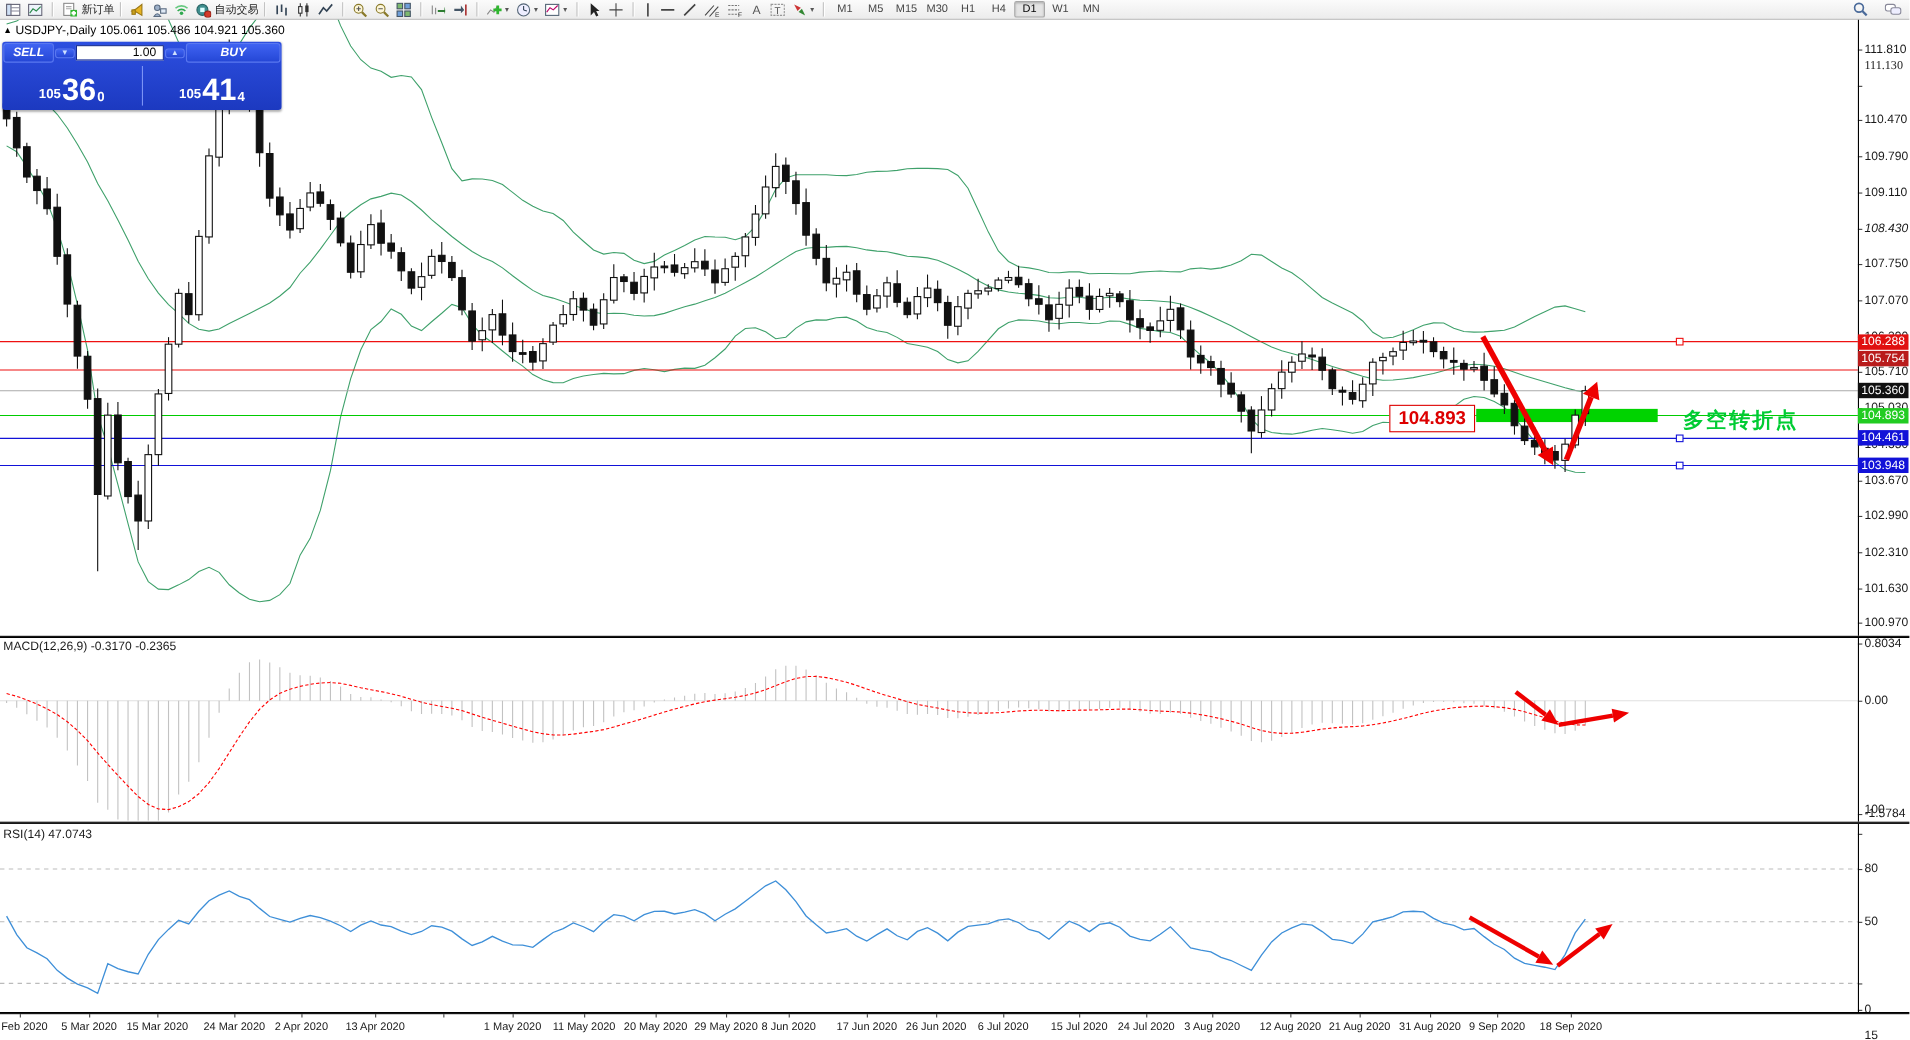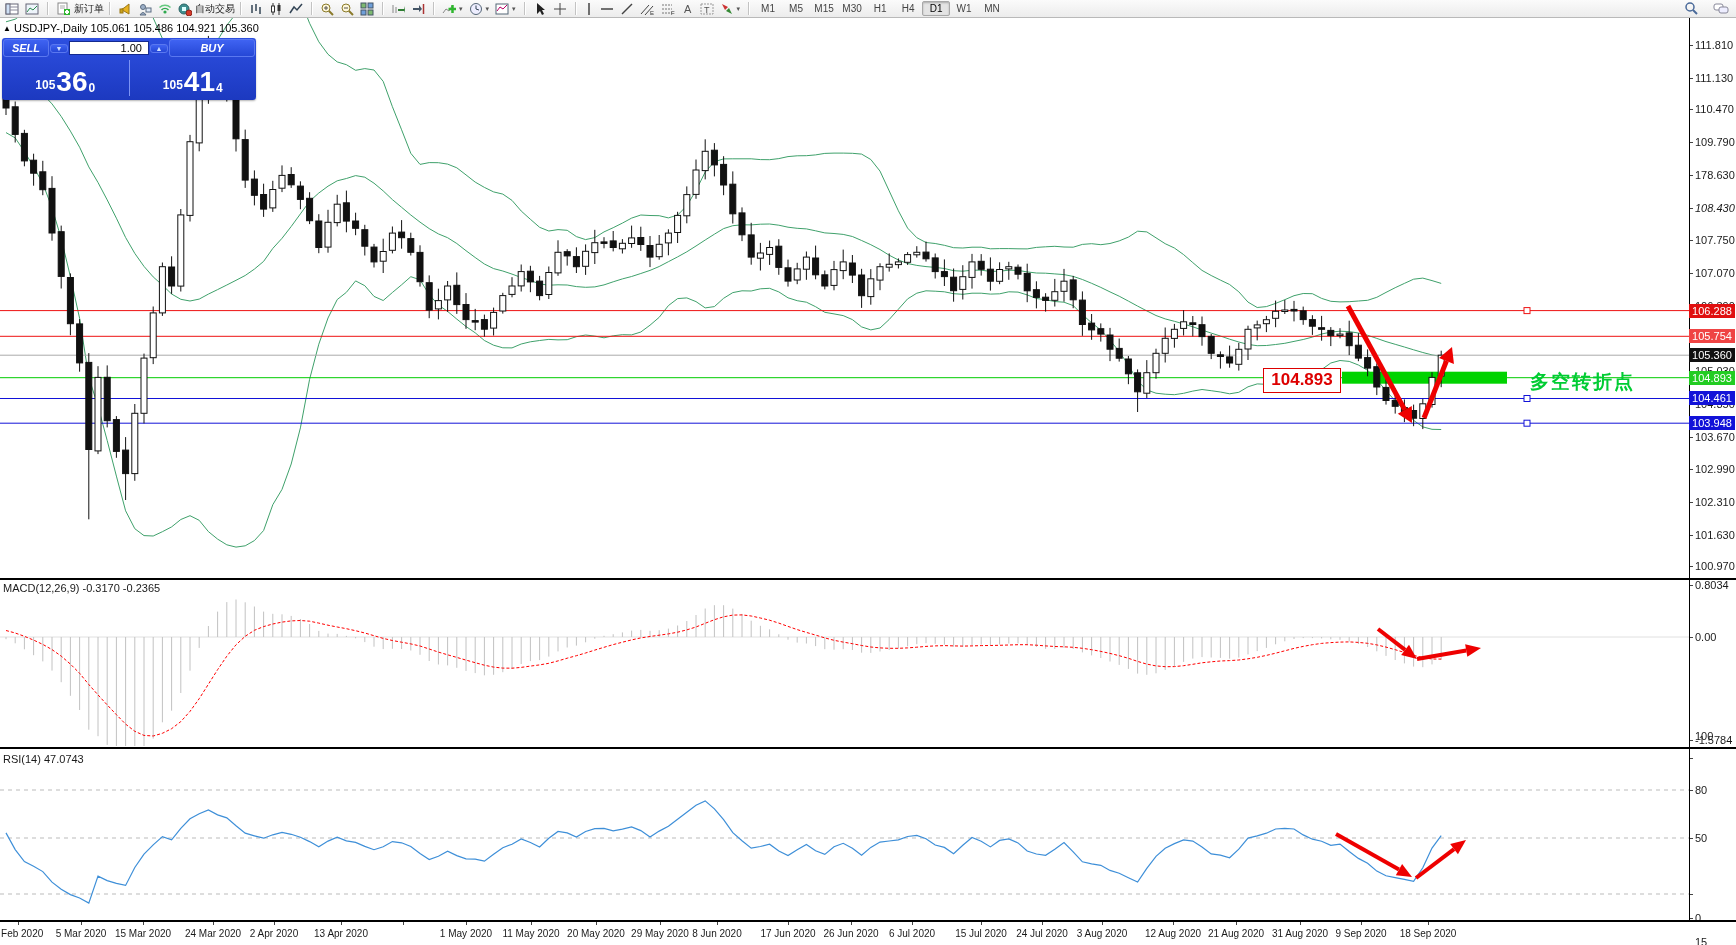--- a/index.html
+++ b/index.html
@@ -866,27 +866,27 @@
 
   <div id="axis-vline"></div>
   <div class="sep-line" style="top:578px"></div>
   <div class="sep-line" style="top:747px"></div>
   <div class="sep-line" style="top:920px"></div>
 
   <div id="price-axis">
       <div class="tick-mark" style="top: 45px;"></div>
       <div class="tick-label" style="top: 45px;">111.810</div>
       <div class="tick-mark" style="top: 78px;"></div>
-      <div class="tick-label" style="top: 78px;">111.130</div>
+      <div class="tick-label" style="top: 60px; font-family: Liberation Serif, serif;">111.130</div>
       <div class="tick-mark" style="top: 109px;"></div>
       <div class="tick-label" style="top: 109px;">110.470</div>
       <div class="tick-mark" style="top: 142px;"></div>
       <div class="tick-label" style="top: 142px;">109.790</div>
       <div class="tick-mark" style="top: 175px;"></div>
-      <div class="tick-label" style="top: 175px;">178.630</div>
+      <div class="tick-label" style="top: 175px;">109.110</div>
       <div class="tick-mark" style="top: 208px;"></div>
       <div class="tick-label" style="top: 208px; font-style: italic;">108.430</div>
       <div class="tick-mark" style="top: 240px;"></div>
       <div class="tick-label" style="top: 240px;">107.750</div>
       <div class="tick-mark" style="top: 273px;"></div>
       <div class="tick-label" style="top: 273px;">107.070</div>
       <div class="tick-mark" style="top: 306px;"></div>
       <div class="tick-label" style="top: 306px;">106.390</div>
       <div class="tick-mark" style="top: 338px;"></div>
       <div class="tick-label" style="top: 338px;">105.710</div>
@@ -898,21 +898,21 @@
       <div class="tick-label" style="top: 437px;">103.670</div>
       <div class="tick-mark" style="top: 469px;"></div>
       <div class="tick-label" style="top: 469px;">102.990</div>
       <div class="tick-mark" style="top: 502px;"></div>
       <div class="tick-label" style="top: 502px;">102.310</div>
       <div class="tick-mark" style="top: 535px;"></div>
       <div class="tick-label" style="top: 535px;">101.630</div>
       <div class="tick-mark" style="top: 566px;"></div>
       <div class="tick-label" style="top: 566px;">100.970</div>
       <div class="price-tag" style="top: 311px; background: rgb(224, 16, 16);">106.288</div>
-      <div class="price-tag" style="top: 336px; background: #ef4444;">105.754</div>
+      <div class="price-tag" style="top: 326px; background: #b91c1c;">105.754</div>
       <div class="price-tag" style="top: 355px; background: rgb(17, 17, 17);">105.360</div>
       <div class="price-tag" style="top: 378px; background: rgb(34, 204, 34);">104.893</div>
       <div class="price-tag" style="top: 398px; background: rgb(18, 18, 216);">104.461</div>
       <div class="price-tag" style="top: 423px; background: rgb(18, 18, 216);">103.948</div>
     </div>
   <div id="indicator-axes">
       <div class="tick-label" style="top: 585px;">0.8034</div>
       <div class="tick-mark" style="top: 585px;"></div>
       <div class="tick-label" style="top: 637px;">0.00</div>
       <div class="tick-mark" style="top: 637px;"></div>

